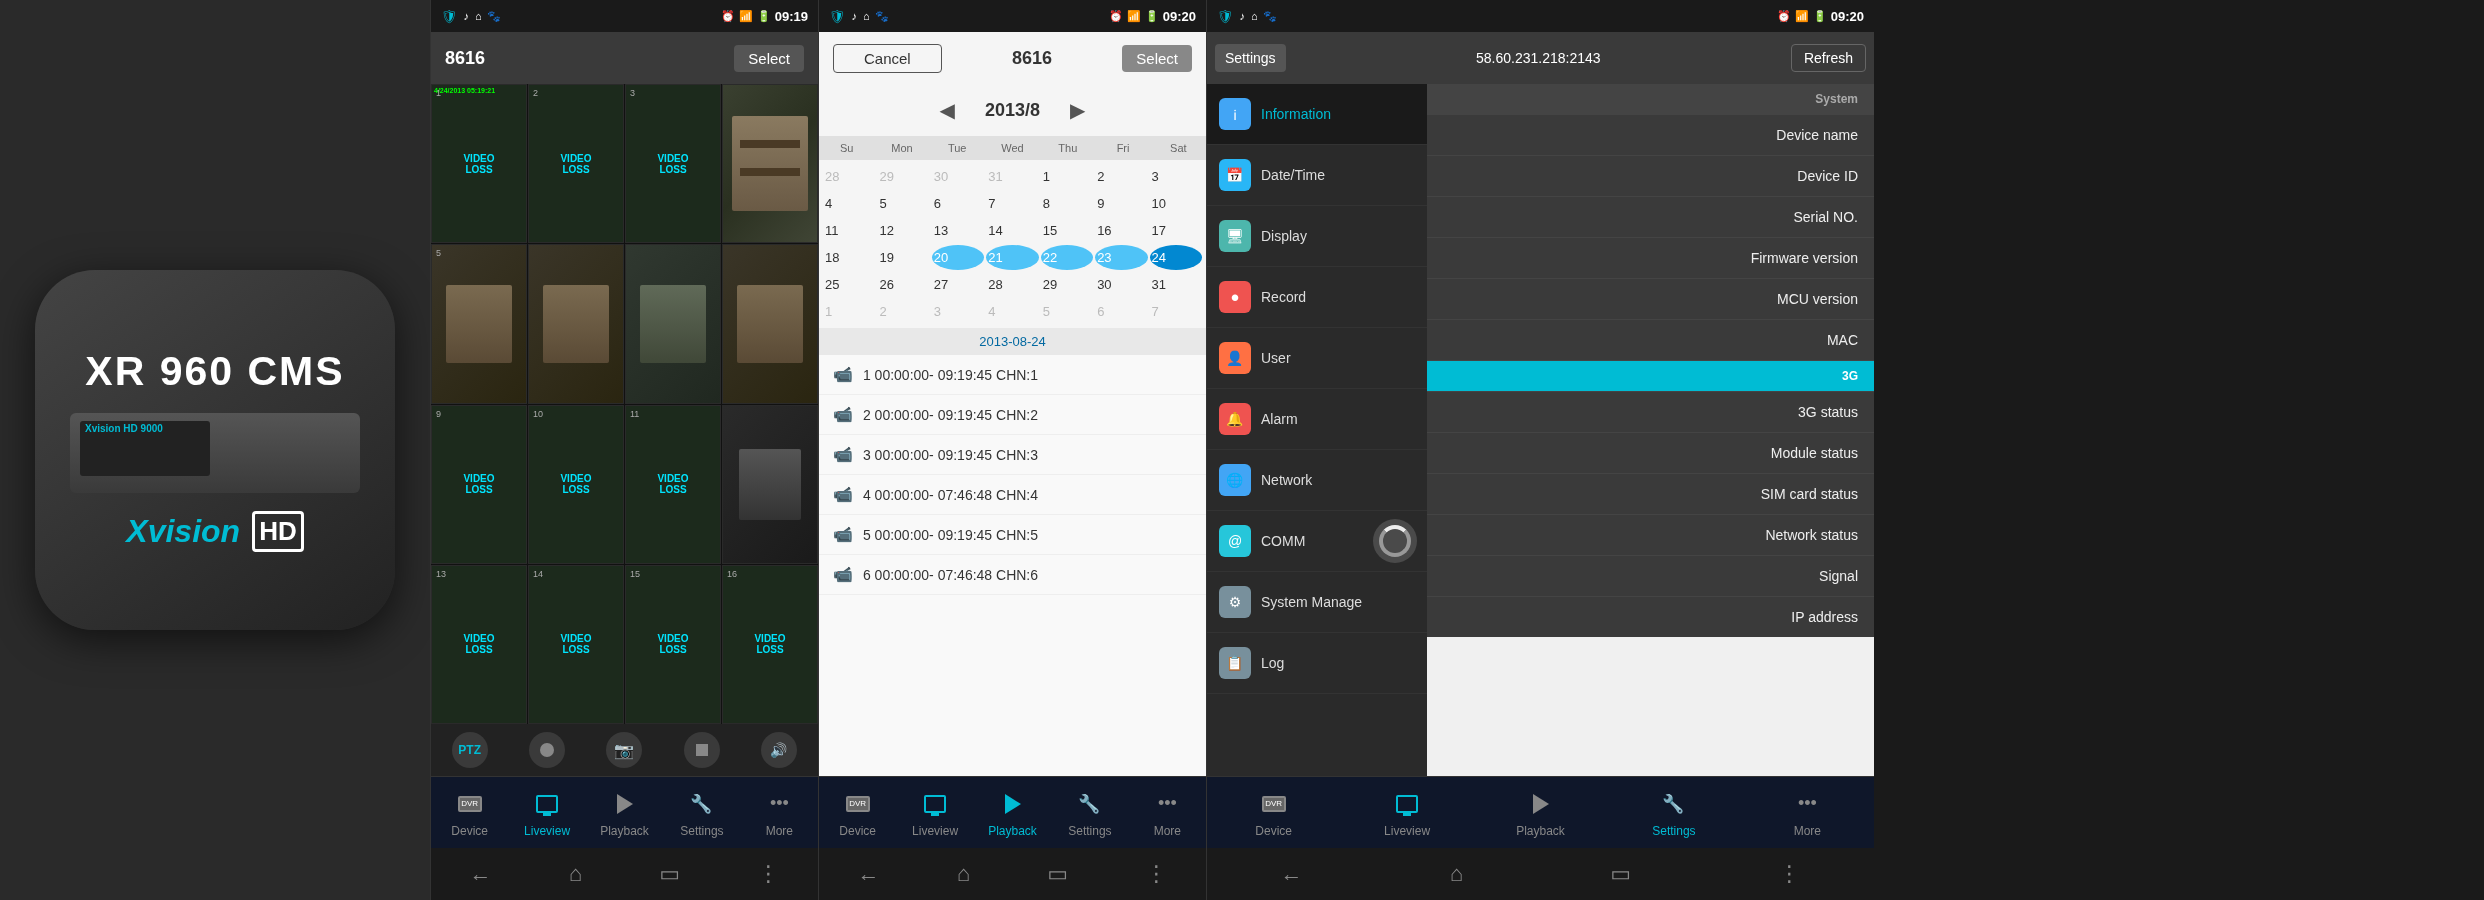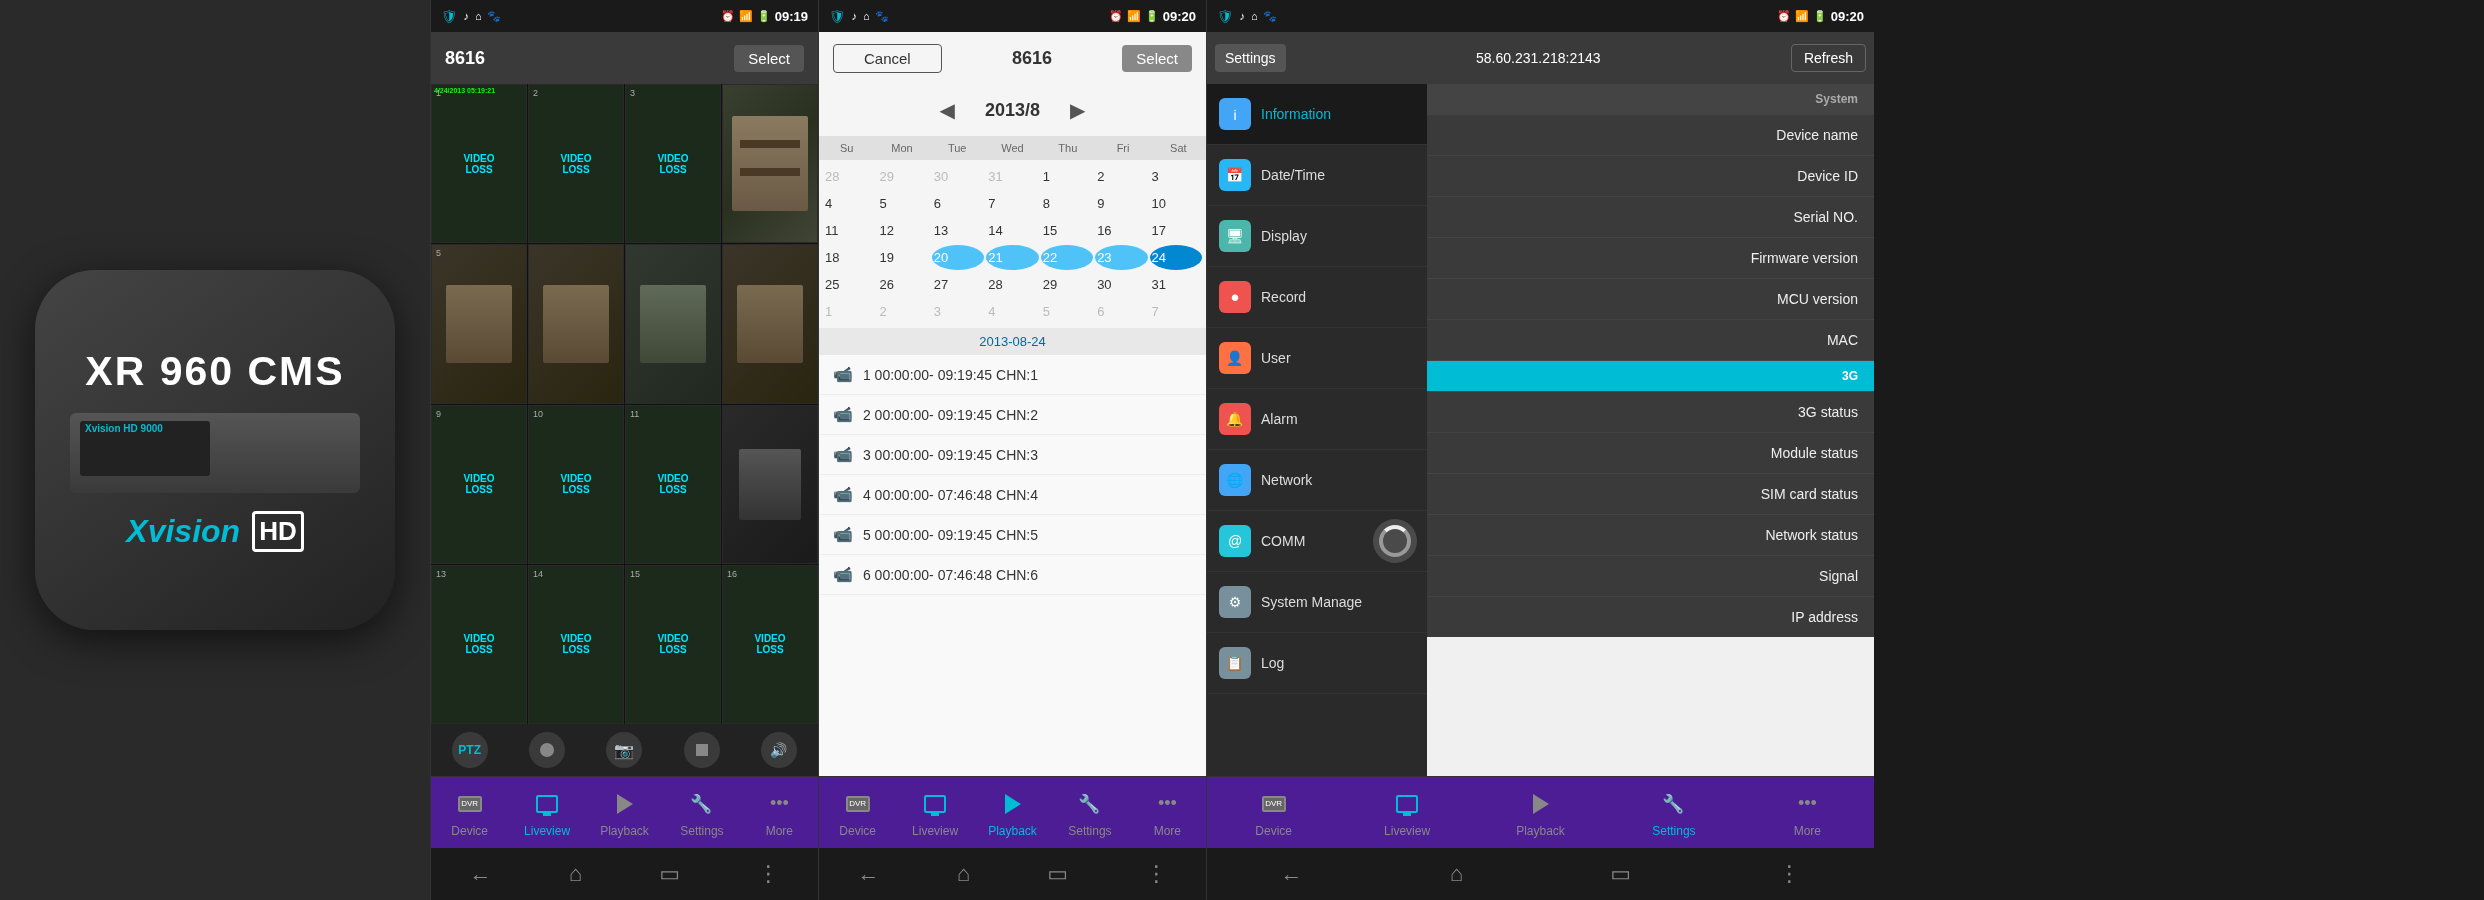--- a/index.html
+++ b/index.html
@@ -253,21 +253,21 @@
       align-items: center;
       justify-content: center;
       color: #aaa;
       font-size: 16px;
       cursor: pointer;
     }
 
     
     .bottom-nav {
       height: 72px;
-      background: #4c1d95;
+      background: #0f172a;
       display: flex;
       align-items: center;
       justify-content: space-around;
       flex-shrink: 0;
       border-top: 1px solid #333;
     }
     .nav-item {
       display: flex;
       flex-direction: column;
       align-items: center;

